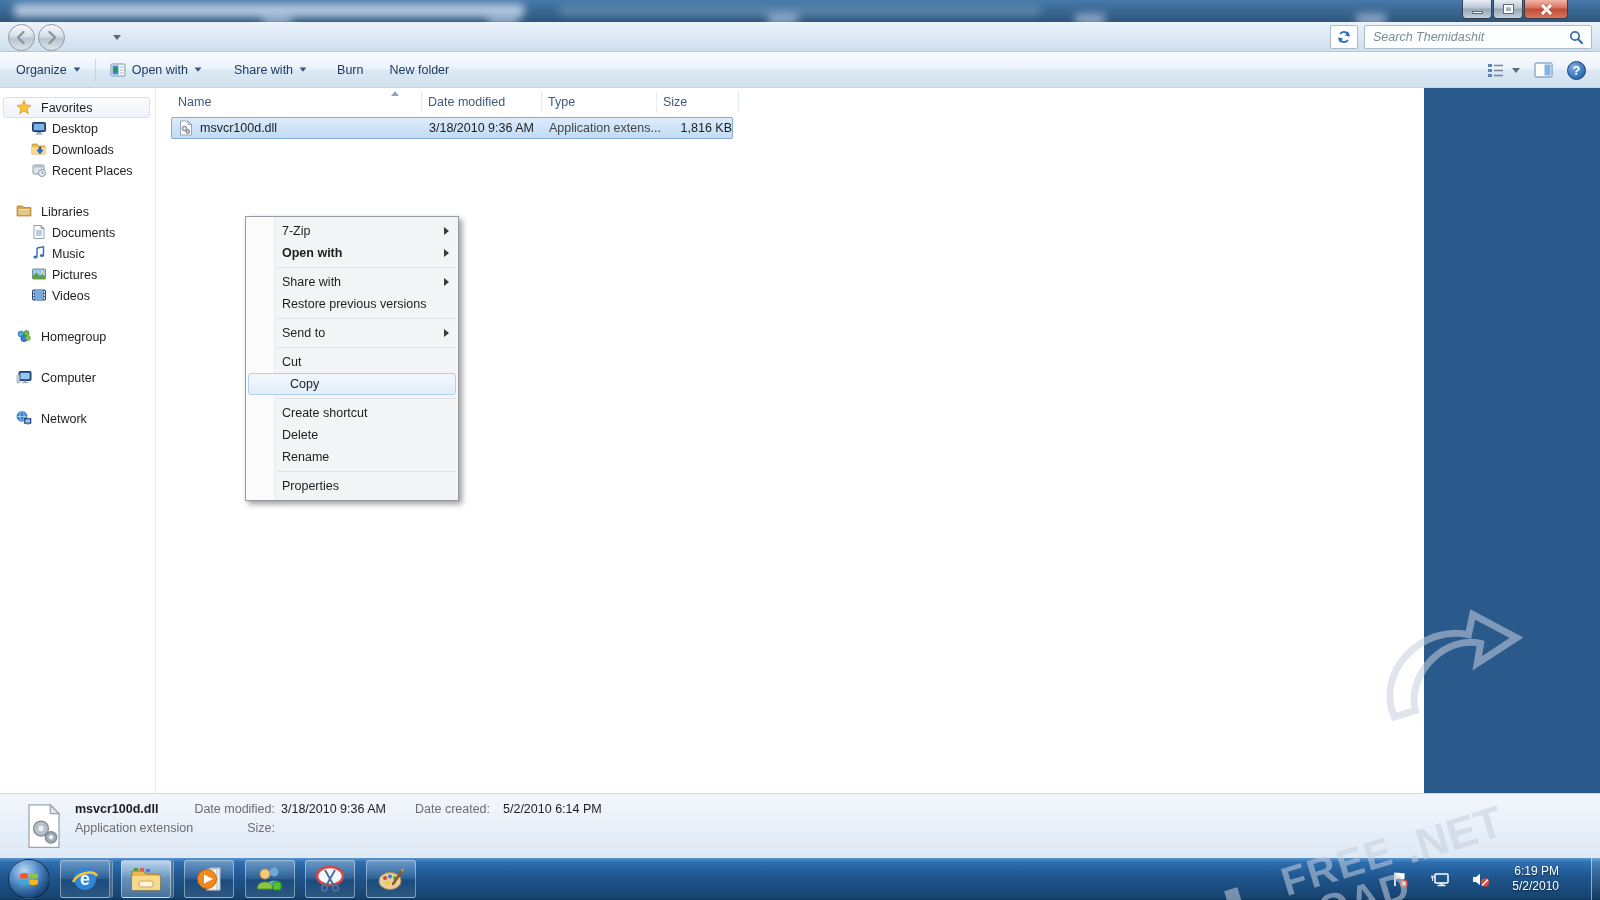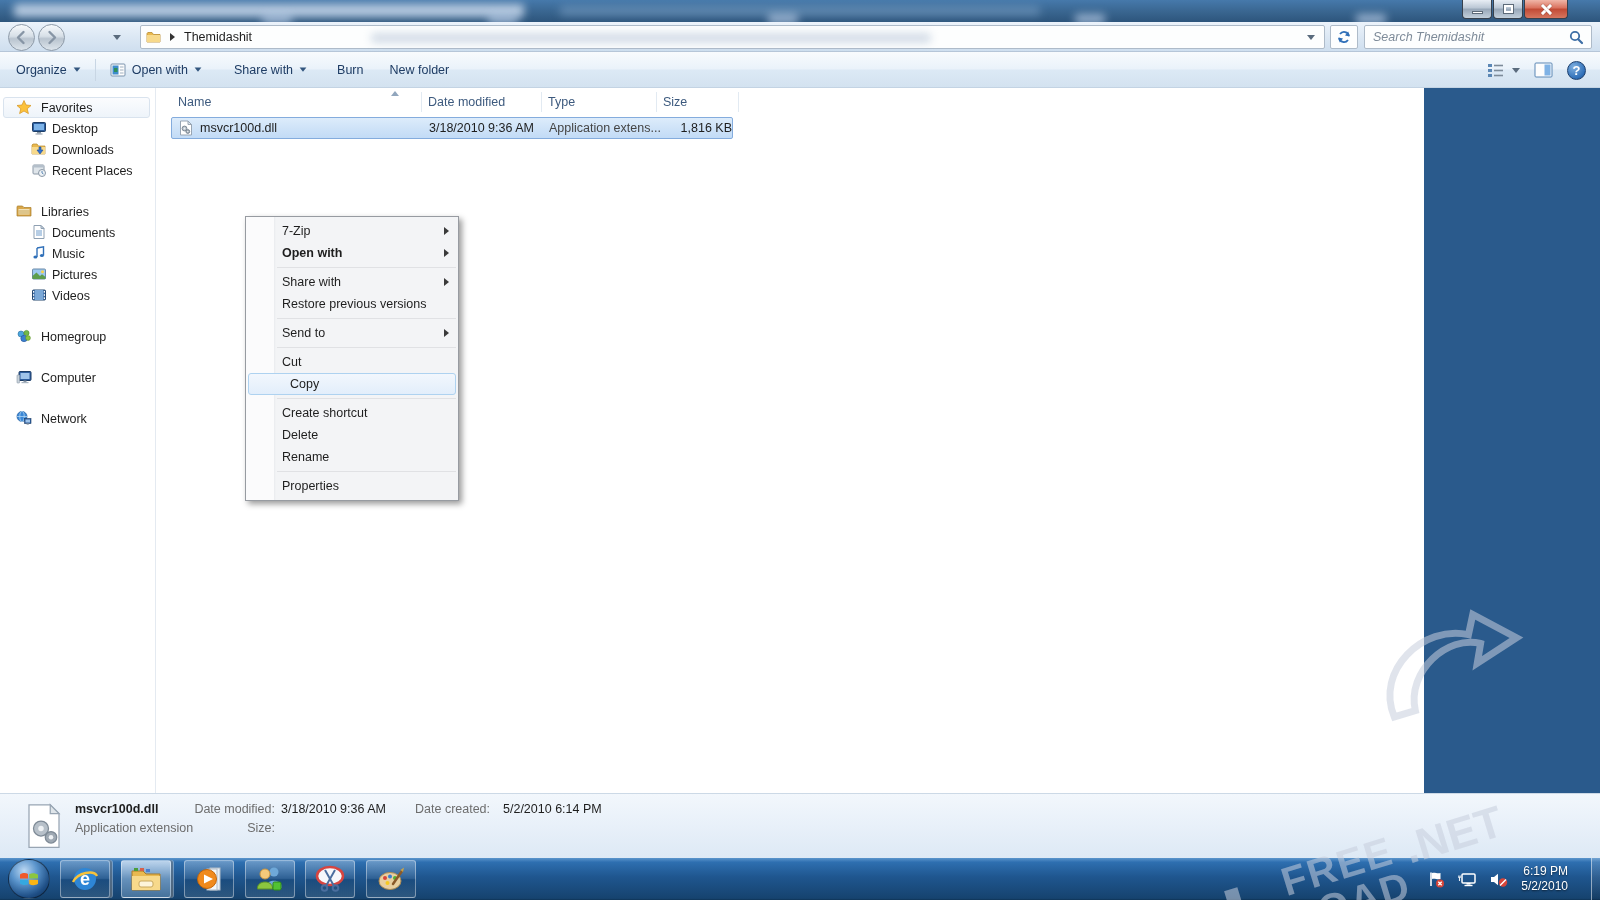--- a/index.html
+++ b/index.html
@@ -116,21 +116,21 @@
   #taskbar { position:absolute; left:0; top:858px; width:1600px; height:42px;
     background:linear-gradient(180deg,#5b95cc 0%,#2e6fb0 10%,#1f568f 45%,#16436f 96%,#0e3355 100%); }
   .tbtn { position:absolute; top:2px; width:50px; height:38px; border:1px solid rgba(255,255,255,.4);
     border-radius:3px; background:linear-gradient(180deg,rgba(255,255,255,.28) 0%,rgba(255,255,255,.08) 48%,rgba(0,0,0,.08) 52%,rgba(255,255,255,.10) 100%);
     display:flex; align-items:center; justify-content:center; }
   .tbtn.stacked { box-shadow:2px 0 0 rgba(0,0,0,.25), 3px 0 0 rgba(255,255,255,.35); }
   .tbtn.active { background:linear-gradient(180deg,rgba(235,245,255,.75) 0%,rgba(190,220,245,.45) 50%,rgba(160,200,235,.35) 100%); }
   #startorb { position:absolute; left:8px; top:1px; width:42px; height:40px; border-radius:50%;
     background:radial-gradient(circle at 38% 28%, #bcd8f2 0%, #5a94cc 35%, #1f4f86 70%, #0d2c4e 100%);
     border:1px solid rgba(0,0,0,.45); display:flex; align-items:center; justify-content:center; }
-  #tray { position:absolute; right:14px; top:0; height:42px; display:flex; align-items:center; gap:12px; color:#fff; }
+  #tray { position:absolute; right:14px; top:0; height:42px; display:flex; align-items:center; gap:21px; color:#fff; }
   #clock { text-align:right; font-size:12px; line-height:15px; text-shadow:0 1px 2px rgba(0,0,0,.6); }
   #showdesktop { position:absolute; right:0; top:0; width:9px; height:42px;
     border-left:1px solid rgba(255,255,255,.5); background:linear-gradient(180deg,rgba(255,255,255,.15),rgba(0,0,0,.1)); }
 
   
   #watermark { position:absolute; left:1080px; top:700px; width:560px; height:220px;
     transform:rotate(-17deg); pointer-events:none; z-index:50;
     color:rgba(198,206,221,.55); display:flex; align-items:flex-end; }
   #wm-all { font-size:96px; font-weight:bold; letter-spacing:-4px; line-height:.8; }
   #wm-mid { display:flex; flex-direction:column; margin:0 6px 6px 10px; }
@@ -170,32 +170,20 @@
           <path d="M9.5 2 L4 7.5 L9.5 13" stroke="#8795a5" stroke-width="2.4" fill="none" stroke-linecap="round" stroke-linejoin="round"></path>
         </svg>
     </div>
     <div class="navorb" style="left:38px;">
       <svg width="15" height="15" viewBox="0 0 15 15">
           <path d="M5.5 2 L11 7.5 L5.5 13" stroke="#8795a5" stroke-width="2.4" fill="none" stroke-linecap="round" stroke-linejoin="round"></path>
         </svg>
     </div>
     <div id="nav-dd" class="tri-down"></div>
 
-    <div id="addressfield">
-      <span class="icon16">
-        <svg width="16" height="16" viewBox="0 0 16 16">
-            <path d="M1 4.5 L1 13 L14 13 L14 5.5 L7.5 5.5 L6 3.5 L1.8 3.5 Z" fill="#e9b94f" stroke="#b88a2e" stroke-width=".8"></path>
-            <path d="M1 6 L14 6 L14 13 L1 13 Z" fill="#f7d98b"></path>
-          </svg>
-      </span>
-      <span class="crumb-chev"></span>
-      <span style="font-size:12.5px;color:#1e1e1e;">Themidashit</span>
-      <span class="ablur"></span>
-      <span id="addr-dd" class="tri-down"></span>
-    </div>
 
     <div id="refreshbtn">
       <svg width="16" height="16" viewBox="0 0 16 16">
         <path d="M3 9 A5 5 0 0 0 12 11" stroke="#2f6fb8" stroke-width="1.8" fill="none"></path>
         <path d="M13 7 A5 5 0 0 0 4 5" stroke="#2f6fb8" stroke-width="1.8" fill="none"></path>
         <path d="M12.2 2.6 L13.6 7.4 L9 6.4 Z" fill="#2f6fb8"></path>
         <path d="M3.8 13.4 L2.4 8.6 L7 9.6 Z" fill="#2f6fb8"></path>
       </svg>
     </div>
 

